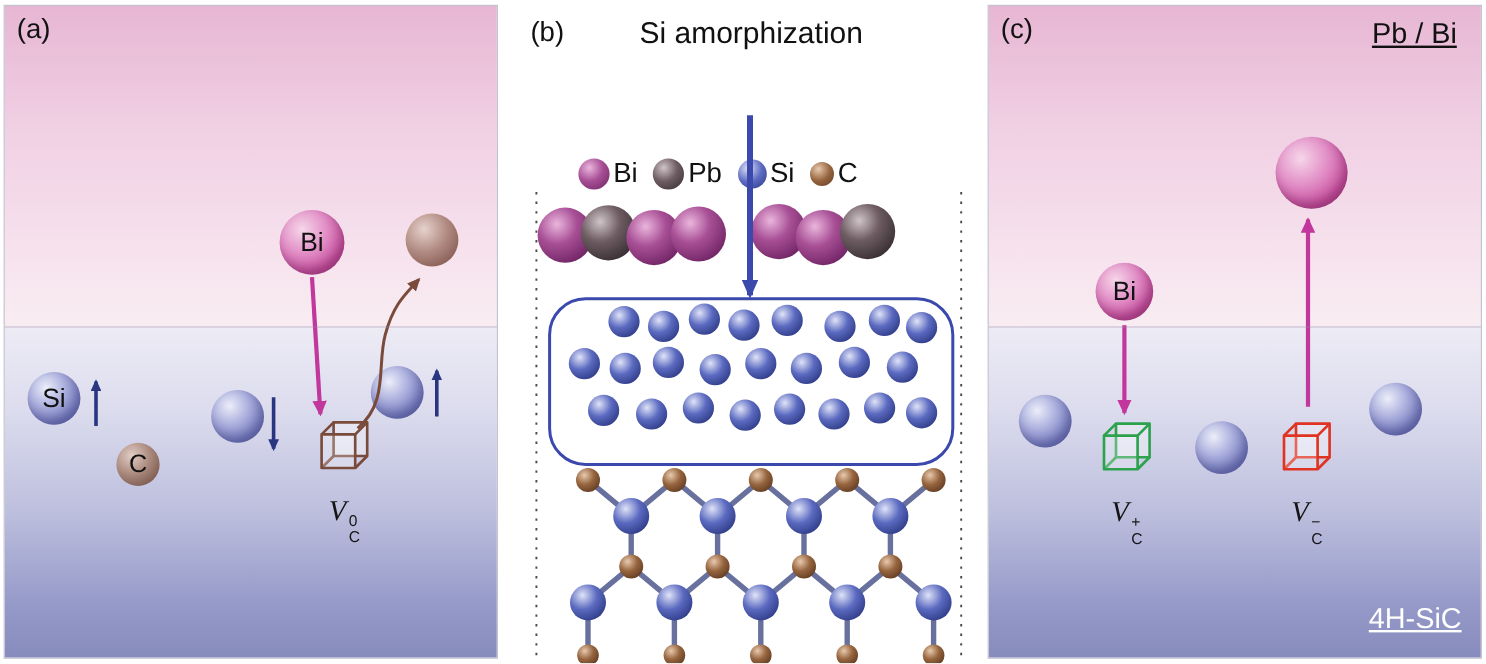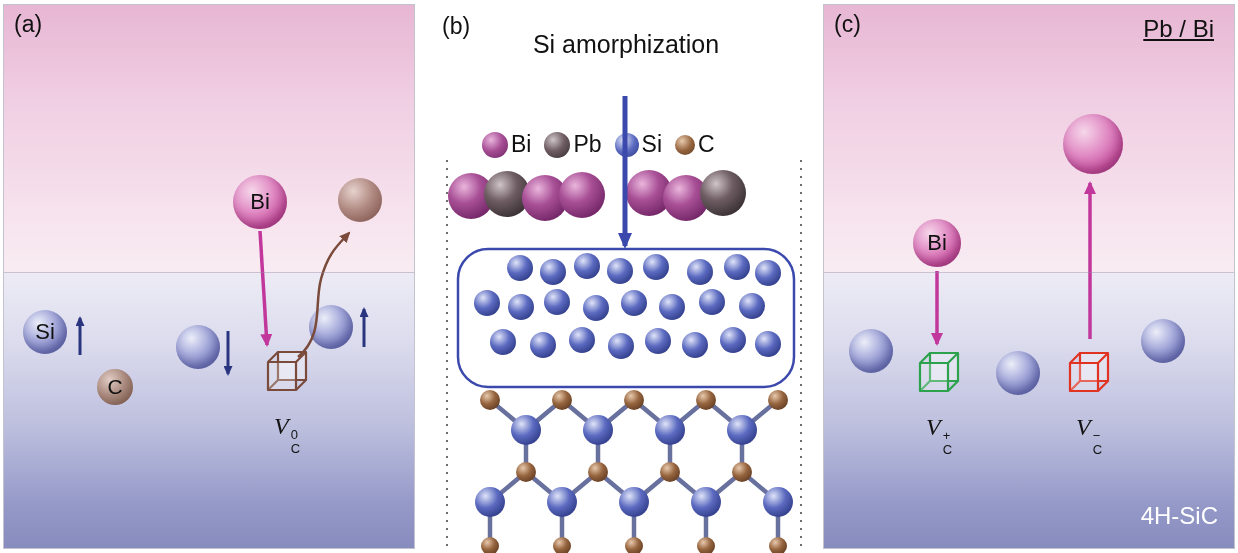--- a/index.html
+++ b/index.html
@@ -27,32 +27,32 @@
   .overlay { position:absolute; left:0; top:0; pointer-events:none; }
 
   .cube { position:absolute; }
 
   .vac-label { position:absolute; width:64px; text-align:center; color:#141414; }
   .vac-v { font-family:"Liberation Serif", serif; font-style:italic; font-size:24px; }
   .vac-stack { display:inline-flex; flex-direction:column; align-items:flex-start;
                font-size:13px; line-height:1.05; vertical-align:-5px; margin-left:2px; }
 
   
-  .pb-title { position:absolute; left:0; top:30px; width:100%; text-align:center; font-size:25px; color:#111; }
+  .pb-title { position:absolute; left:0; top:14px; width:100%; text-align:center; font-size:25px; color:#111; }
   .legend { position:absolute; left:52px; top:131px; display:flex; align-items:center; gap:13px; }
   .lg-item { display:flex; align-items:center; gap:3px; }
   .lg-sph { border-radius:50%; display:inline-block; }
   .lg-bi { width:26px; height:26px; background:radial-gradient(circle at 35% 30%, #eab6dc, #a84f96 45%, #6b2060 100%); }
   .lg-pb { width:26px; height:26px; background:radial-gradient(circle at 35% 30%, #cfc4c8, #6e5d63 45%, #322a2e 100%); }
   .lg-si { width:24px; height:24px; background:radial-gradient(circle at 35% 30%, #dfe3f8, #5b6ac0 50%, #2c3883 100%); }
   .lg-c  { width:20px; height:20px; background:radial-gradient(circle at 35% 30%, #e8c9ad, #96653f 50%, #5f3a20 100%); }
   .lg-lab { font-size:23px; color:#111; }
 
   .pc-top { position:absolute; right:20px; top:10px; font-size:24px; color:#111;text-decoration:underline; }
-  .pc-bottom { position:absolute; right:16px; bottom:18px; font-size:24px; color:#ffffff; }
+  .pc-bottom { position:absolute; right:16px; bottom:18px; font-size:24px; color:#ffffff;text-decoration:underline; }
 </style>
 </head>
 <body>
 
 <div class="fig">
 
   <div class="panel grad" style="left:3px; top:4px;">
     <div class="plabel" style="left:10px; top:6px;">(a)</div>
 
     <div class="sphere sph-pink" style="left:229px; top:170px; width:54px; height:54px;">Bi</div>

